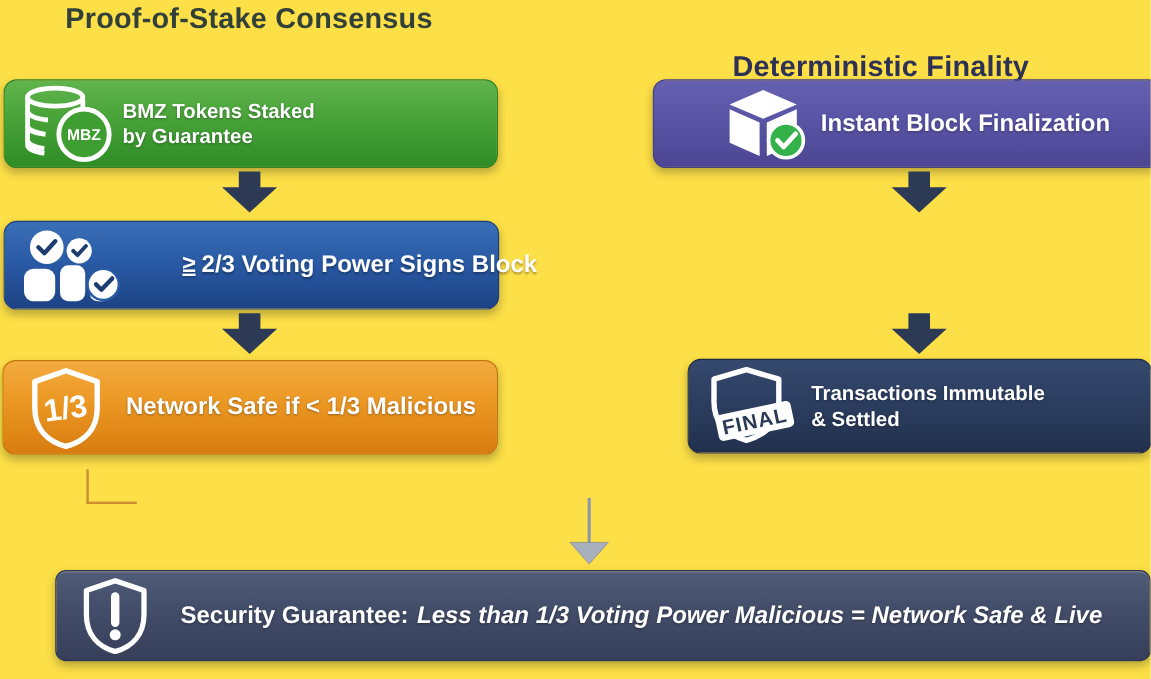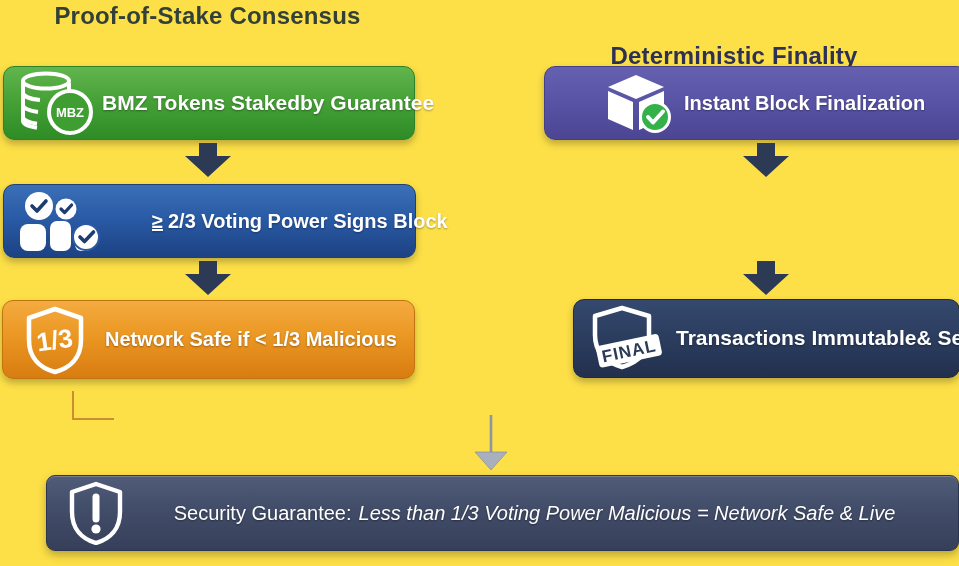--- a/index.html
+++ b/index.html
@@ -19,40 +19,40 @@
               background:linear-gradient(180deg,#f4ab3f 0%,#eb9723 45%,#d87c10 100%);border:1px solid #c27312;}
   .box-purple{left:544px;top:66px;  width:385px;height:72px;
               background:linear-gradient(180deg,#6660b0 0%,#5a54a6 45%,#4b4593 100%);border:1px solid #453f85;padding-left:37px;}
   .box-red   {left:573px;top:184px; width:385px;height:72px;
               background:linear-gradient(180deg,#d9464c 0%,#cb3138 45%,#a81e25 100%);border:1px solid #961b21;}
   .box-navy  {left:573px;top:299px; width:385px;height:77px;
               background:linear-gradient(180deg,#35496e 0%,#2c3e60 45%,#22304d 100%);border:1px solid #1d2a44;}
 
   .ic{flex:0 0 auto;display:flex;align-items:center;justify-content:center;text-align:right;}
   .btxt{font-weight:700;font-size:20px;white-space:nowrap;text-shadow:0 1px 2px rgba(0,0,0,.35);}
-  .btxt.two{display:flex;flex-direction:row;font-size:21px;line-height:1.25;}
+  .btxt.two{display:flex;flex-direction:column;font-size:17px;line-height:1.25;}
   .geq{text-decoration:underline;margin-right:5px;}
 
   .arrow-block{position:absolute;width:52px;height:36px;}
   .arr-l1{left:182px;top:142px;} .arr-l2{left:182px;top:260px;}
   .arr-r1{left:740px;top:142px;} .arr-r2{left:740px;top:260px;}
 
   .elbow{position:absolute;left:72px;top:391px;width:40px;height:27px;
          border-left:2px solid #c8862f;border-bottom:2px solid #c8862f;opacity:.9;}
   .thin-arrow{position:absolute;left:474px;top:414px;width:34px;height:58px;}
 
   .banner{position:absolute;left:46px;top:475px;width:911px;height:74px;border-radius:9px;
           background:linear-gradient(180deg,#515c78 0%,#434e6a 40%,#363f5a 100%);
           border:1px solid #2c3550;box-shadow:0 4px 8px rgba(25,25,25,.3), inset 0 1px 0 rgba(255,255,255,.22);
           display:flex;align-items:center;color:#fff;}
   .banner .ic{margin-left:20px;}
   .banner-text{flex:1;text-align:center;font-size:20px;white-space:nowrap;
                text-shadow:0 1px 2px rgba(0,0,0,.4);padding-right:14px;}
-  .banner-text .b{font-weight:400;margin-right:7px;}
-  .banner-text .i{font-style:italic;font-weight:400;}
+  .banner-text .b{font-weight:700;margin-right:7px;}
+  .banner-text .i{font-style:italic;font-weight:700;}
 
   svg{display:block;}
 </style>
 </head>
 <body>
 
 <div class="canvas">
 
   <div class="col-title left">Proof-of-Stake Consensus</div>
   <div class="col-title right">Deterministic Finality</div>

